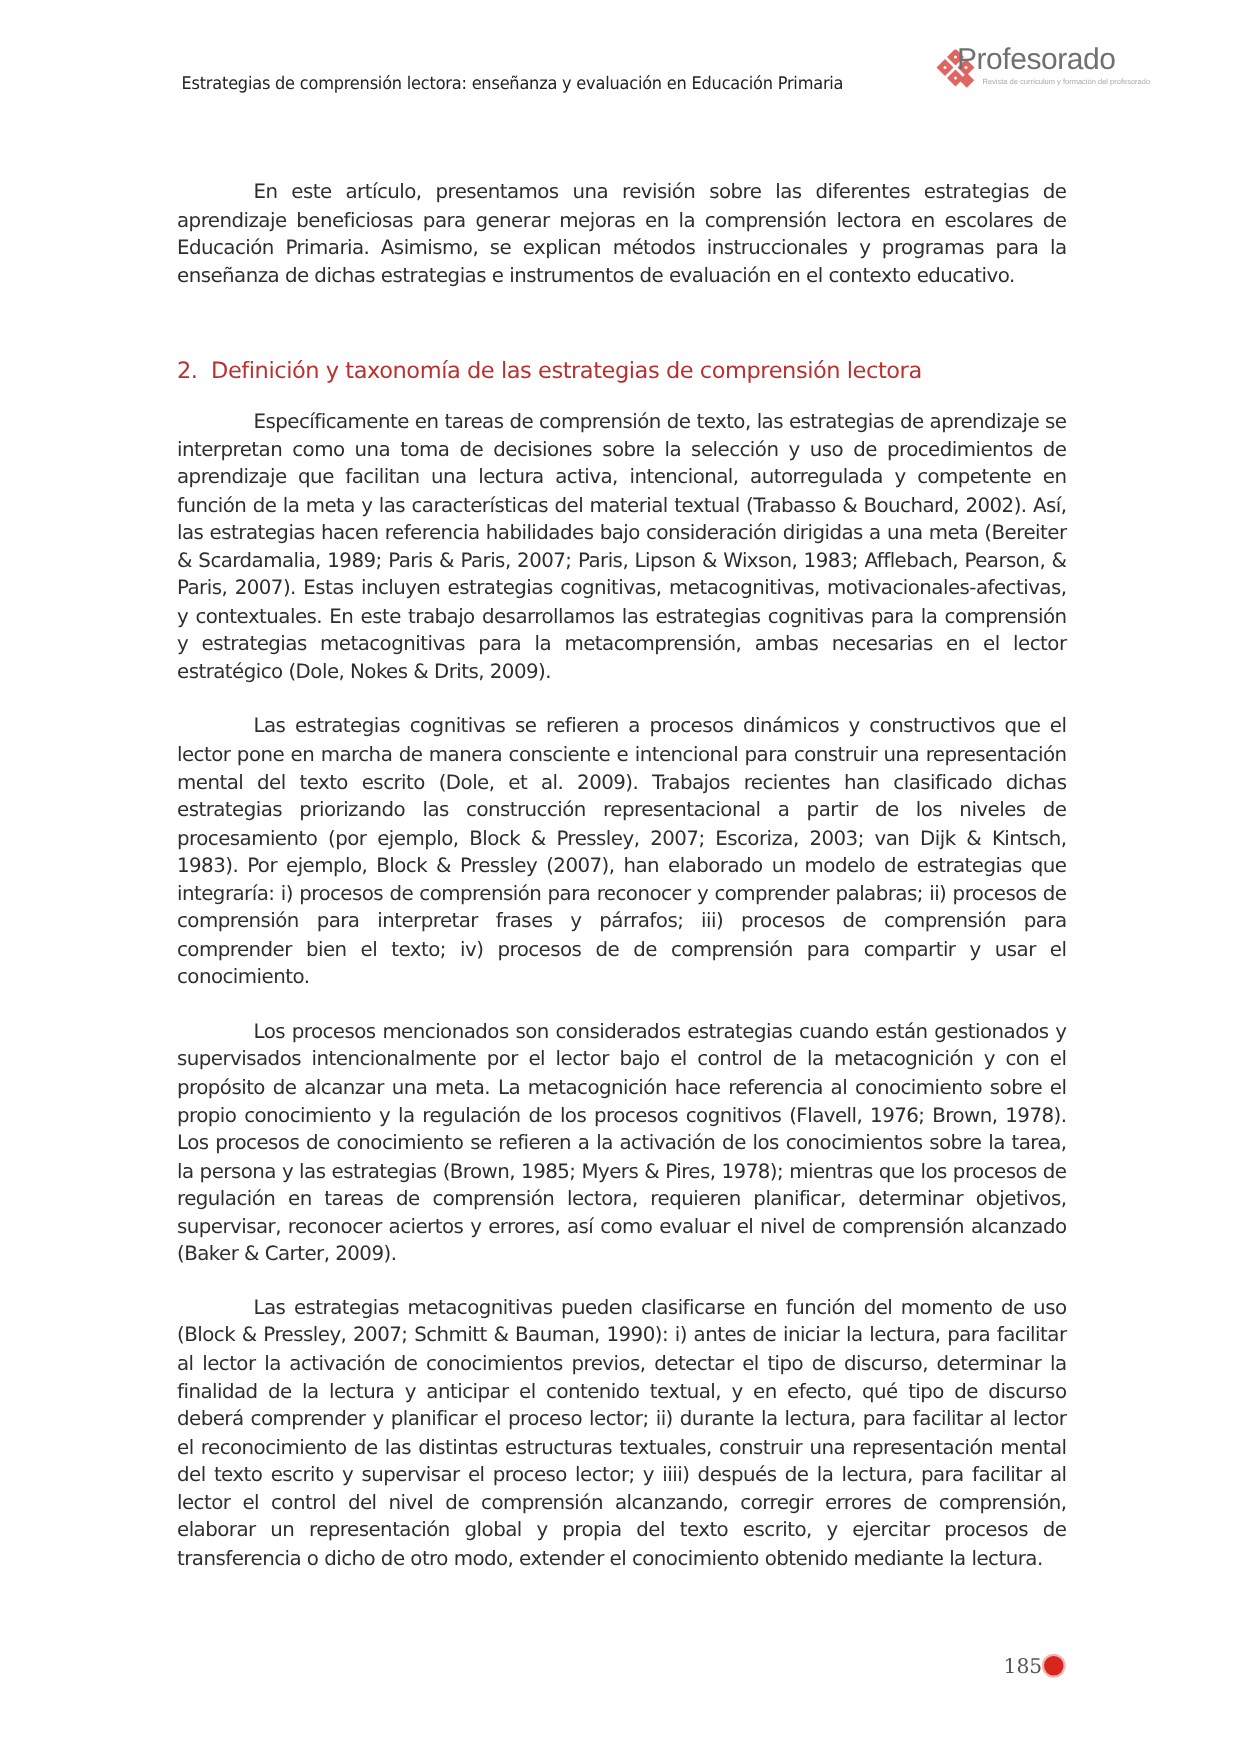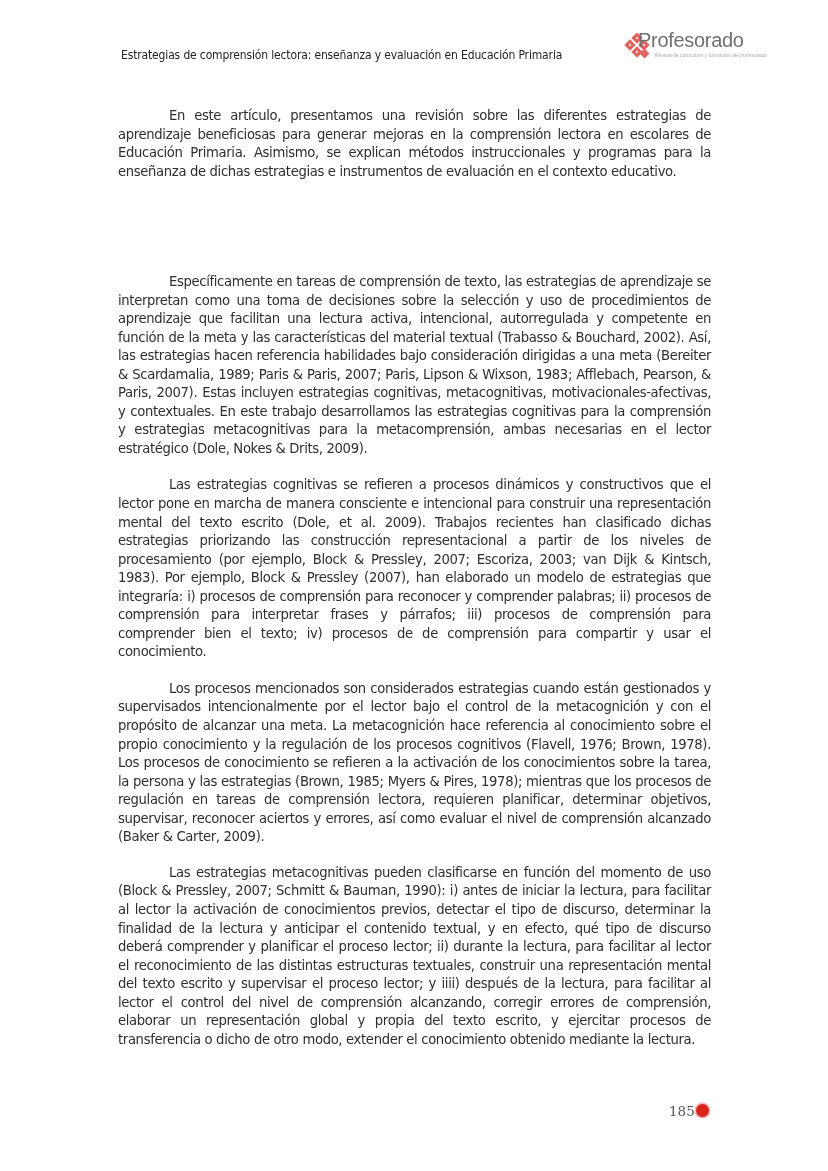--- a/index.html
+++ b/index.html
@@ -45,24 +45,27 @@
         <circle cx="13" cy="5" r="1"></circle>
           <circle cx="6" cy="12" r="1"></circle>
         <circle cx="20" cy="12" r="1"></circle>
           <circle cx="13" cy="19" r="1"></circle>
       </g>
     </svg>
     <span class="logo-word">Profesorado</span>
     <span class="logo-sub">Revista de currículum y formación del profesorado</span>
   </div>
 
-  <div class="body-text" style="top:107px;">
+  <div class="body-text" style="top:120px;">
     <p class="para">En este artículo, presentamos una revisión sobre las diferentes estrategias de aprendizaje beneficiosas para generar mejoras en la comprensión lectora en escolares de Educación Primaria. Asimismo, se explican métodos instruccionales y programas para la enseñanza de dichas estrategias e instrumentos de evaluación en el contexto educativo.</p>
   </div>
 
+  <div class="heading">
+    <span class="num">2.</span><span>Definición y taxonomía de las estrategias de comprensión lectora</span>
+  </div>
 
   <div class="body-text" style="top:273px;">
     <p class="para" style="margin-bottom:18px;">Específicamente en tareas de comprensión de texto, las estrategias de aprendizaje se interpretan como una toma de decisiones sobre la selección y uso de procedimientos de aprendizaje que facilitan una lectura activa, intencional, autorregulada y competente en función de la meta y las características del material textual (Trabasso &amp; Bouchard, 2002). Así, las estrategias hacen referencia habilidades bajo consideración dirigidas a una meta (Bereiter &amp; Scardamalia, 1989; Paris &amp; Paris, 2007; Paris, Lipson &amp; Wixson, 1983; Afflebach, Pearson, &amp; Paris, 2007). Estas incluyen estrategias cognitivas, metacognitivas, motivacionales-afectivas, y contextuales. En este trabajo desarrollamos las estrategias cognitivas para la comprensión y estrategias metacognitivas para la metacomprensión, ambas necesarias en el lector estratégico (Dole, Nokes &amp; Drits, 2009).</p>
     <p class="para" style="margin-bottom:18px;">Las estrategias cognitivas se refieren a procesos dinámicos y constructivos que el lector pone en marcha de manera consciente e intencional para construir una representación mental del texto escrito (Dole, et al. 2009). Trabajos recientes han clasificado dichas estrategias priorizando las construcción representacional a partir de los niveles de procesamiento (por ejemplo, Block &amp; Pressley, 2007; Escoriza, 2003; van Dijk &amp; Kintsch, 1983). Por ejemplo, Block &amp; Pressley (2007), han elaborado un modelo de estrategias que integraría: i) procesos de comprensión para reconocer y comprender palabras; ii) procesos de comprensión para interpretar frases y párrafos; iii) procesos de comprensión para comprender bien el texto; iv) procesos de de comprensión para compartir y usar el conocimiento.</p>
     <p class="para" style="margin-bottom:17px;">Los procesos mencionados son considerados estrategias cuando están gestionados y supervisados intencionalmente por el lector bajo el control de la metacognición y con el propósito de alcanzar una meta. La metacognición hace referencia al conocimiento sobre el propio conocimiento y la regulación de los procesos cognitivos (Flavell, 1976; Brown, 1978). Los procesos de conocimiento se refieren a la activación de los conocimientos sobre la tarea, la persona y las estrategias (Brown, 1985; Myers &amp; Pires, 1978); mientras que los procesos de regulación en tareas de comprensión lectora, requieren planificar, determinar objetivos, supervisar, reconocer aciertos y errores, así como evaluar el nivel de comprensión alcanzado (Baker &amp; Carter, 2009).</p>
     <p class="para">Las estrategias metacognitivas pueden clasificarse en función del momento de uso (Block &amp; Pressley, 2007; Schmitt &amp; Bauman, 1990): i) antes de iniciar la lectura, para facilitar al lector la activación de conocimientos previos, detectar el tipo de discurso, determinar la finalidad de la lectura y anticipar el contenido textual, y en efecto, qué tipo de discurso deberá comprender y planificar el proceso lector; ii) durante la lectura, para facilitar al lector el reconocimiento de las distintas estructuras textuales, construir una representación mental del texto escrito y supervisar el proceso lector; y iiii) después de la lectura, para facilitar al lector el control del nivel de comprensión alcanzando, corregir errores de comprensión, elaborar un representación global y propia del texto escrito, y ejercitar procesos de transferencia o dicho de otro modo, extender el conocimiento obtenido mediante la lectura.</p>
   </div>
 
   <div class="page-number">185</div>
   <div class="page-dot"></div>

